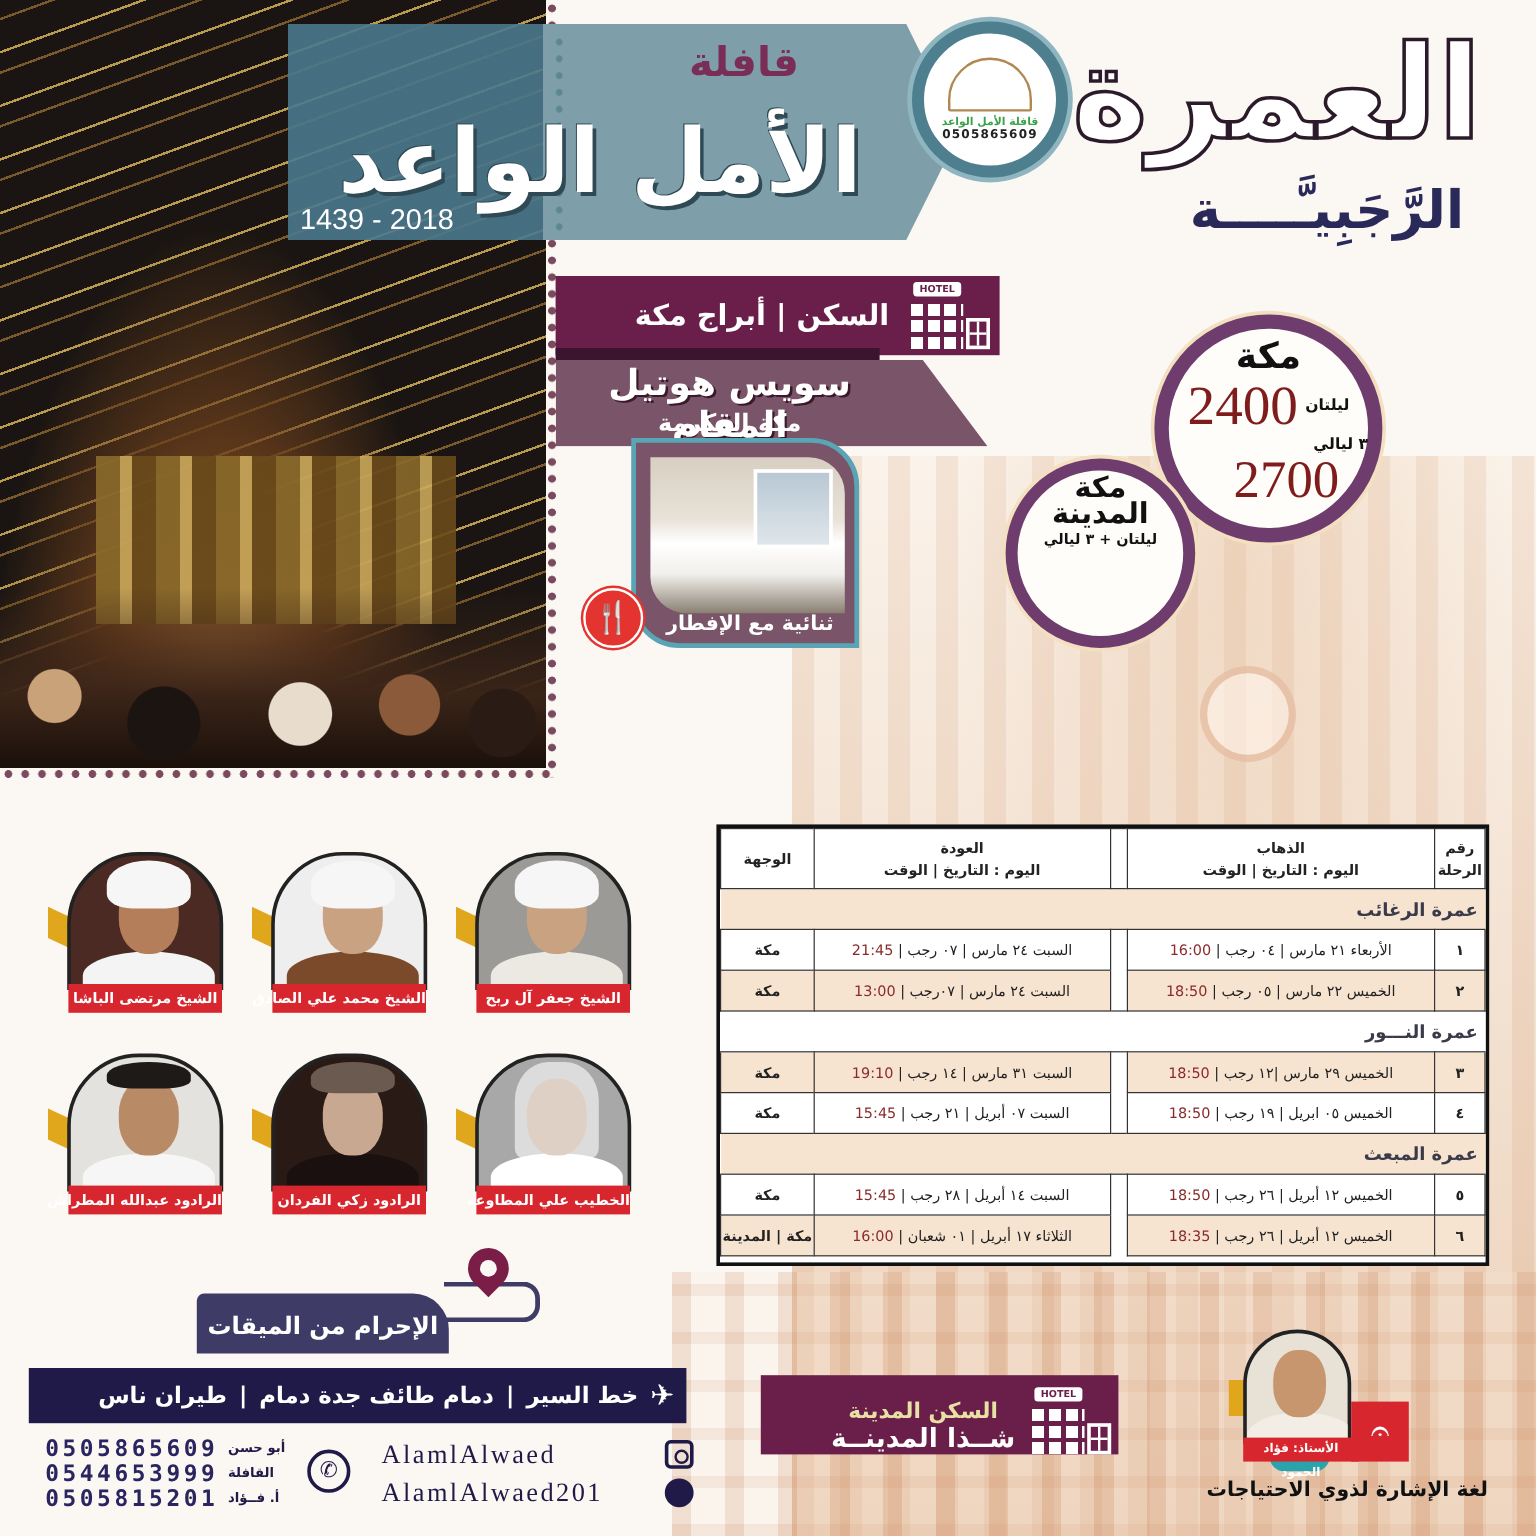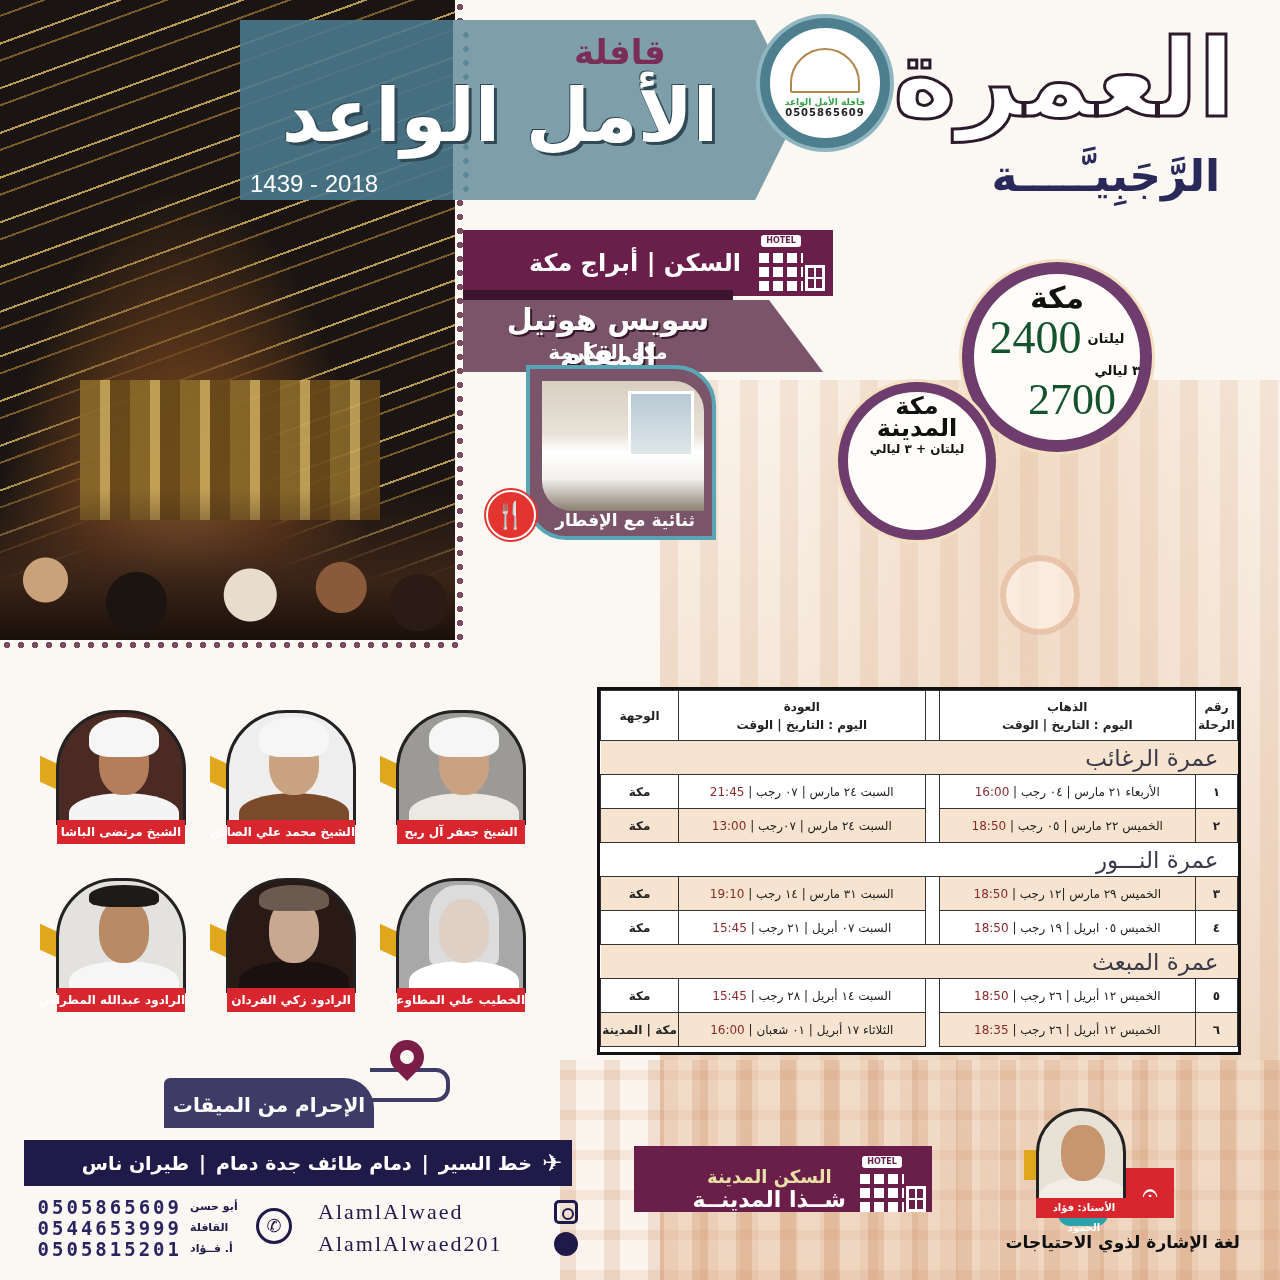--- a/index.html
+++ b/index.html
@@ -40,21 +40,21 @@
 .dots-h{left:0;top:640px;width:465px;height:10px;
   background:radial-gradient(circle,#7a4a5e 3px,transparent 3.5px) 0 0/14px 10px repeat-x}
 
 
 .banner{left:240px;top:20px;width:560px;height:180px;
   background:linear-gradient(90deg,rgba(74,120,140,.9) 0,rgba(74,120,140,.9) 38%,#7e9ea9 38%);
   clip-path:polygon(0 0,92% 0,100% 50%,92% 100%,0 100%);}
 .banner-dots{left:463px;top:28px;width:6px;height:170px;
   background:radial-gradient(circle,#5c8796 2.5px,transparent 3px) 0 0/6px 14px repeat-y}
 .title-small{left:520px;top:32px;width:200px;text-align:center;color:#7a2d57;font-size:34px;font-weight:bold;direction:rtl}
-.title-big{left:250px;top:72px;width:500px;text-align:center;color:#fff;font-size:74px;font-weight:bold;direction:rtl;
+.title-big{left:250px;top:92px;width:500px;text-align:center;color:#fff;font-size:74px;font-weight:bold;direction:rtl;
   text-shadow:3px 3px 0 #2f4a55,-1px -1px 0 #2f4a55}
 .year{left:250px;top:170px;color:#fff;font-size:24px;font-family:"Liberation Sans",sans-serif}
 .logo{left:760px;top:18px;width:130px;height:130px;border-radius:50%;background:#fff;
   border:10px solid #4d7f8f;box-shadow:0 0 0 4px #8fb5c0;display:flex;flex-direction:column;align-items:center;justify-content:center}
 .logo .dome{width:70px;height:45px;border:2px solid #b08850;border-radius:35px 35px 2px 2px;margin-bottom:4px}
 .logo .lname{font-size:9px;color:#3aa24a;font-weight:bold;direction:rtl}
 .logo .lphone{font-size:10px;color:#222;font-weight:bold;letter-spacing:1px}
 
 
 .umrah-title{left:895px;top:25px;width:340px;text-align:center;font-size:108px;font-weight:bold;direction:rtl;
@@ -86,29 +86,29 @@
 .room-label{position:absolute;left:10px;bottom:6px;width:170px;text-align:center;color:#fff;font-size:17px;font-weight:bold;direction:rtl}
 .food-icon{left:486px;top:490px;width:50px;height:50px;border-radius:50%;background:#e3342f;border:2px solid #fff;
   box-shadow:0 0 0 2px #e3342f;color:#fff;font-size:26px;text-align:center;line-height:46px}
 
 
 .circle1{left:962px;top:262px;width:190px;height:190px;border-radius:50%;background:#fffdfa;border:12px solid #6e3d6e;
   box-shadow:0 0 0 3px #f3e0c0}
 .circle2{left:838px;top:382px;width:158px;height:158px;border-radius:50%;background:#fffdfa;border:10px solid #6e3d6e;
   box-shadow:0 0 0 3px #f3e0c0}
 .c-city{text-align:center;font-weight:bold;color:#111;direction:rtl}
-.c-num{font-family:"Liberation Serif",serif;color:#14532d;line-height:1}
+.c-num{font-family:"Liberation Serif",serif;color:#7f1d1d;line-height:1}
 .c-small{font-size:13px;font-weight:bold;color:#111;direction:rtl}
 
 
 .table-wrap{left:597px;top:687px;width:644px;height:368px;border:3px solid #111;background:#fff}
 table{border-collapse:collapse;width:100%;direction:rtl}
 td,th{border:1px solid #333;font-size:12px;color:#222;text-align:center;height:34px;direction:rtl}
 th{font-weight:bold;height:50px;line-height:1.5}
-.sec td{background:#f6e4d0;text-align:right;font-size:23px;font-weight:normal;color:#3a3a4a;padding-right:19px;border-left:none;border-right:none}
+.sec td{background:#f6e4d0;text-align:right;font-size:15px;font-weight:bold;color:#3a3a4a;padding-right:6px;border-left:none;border-right:none}
 .sec.white td{background:#fff}
 tr.alt td{background:#f6e4d0}
 td.gap{width:14px;background:#fff !important;border-top:none;border-bottom:none}
 td .dt{font-weight:normal}
 td.num{width:42px;font-weight:bold}
 td.dest{width:78px;font-weight:bold}
 
 
 .spk{width:130px;height:130px}
 .spk .frame{position:absolute;left:0;top:0;width:130px;height:115px;border:3px solid #222;border-radius:60px 60px 0 0;overflow:hidden;background:#ccc}

